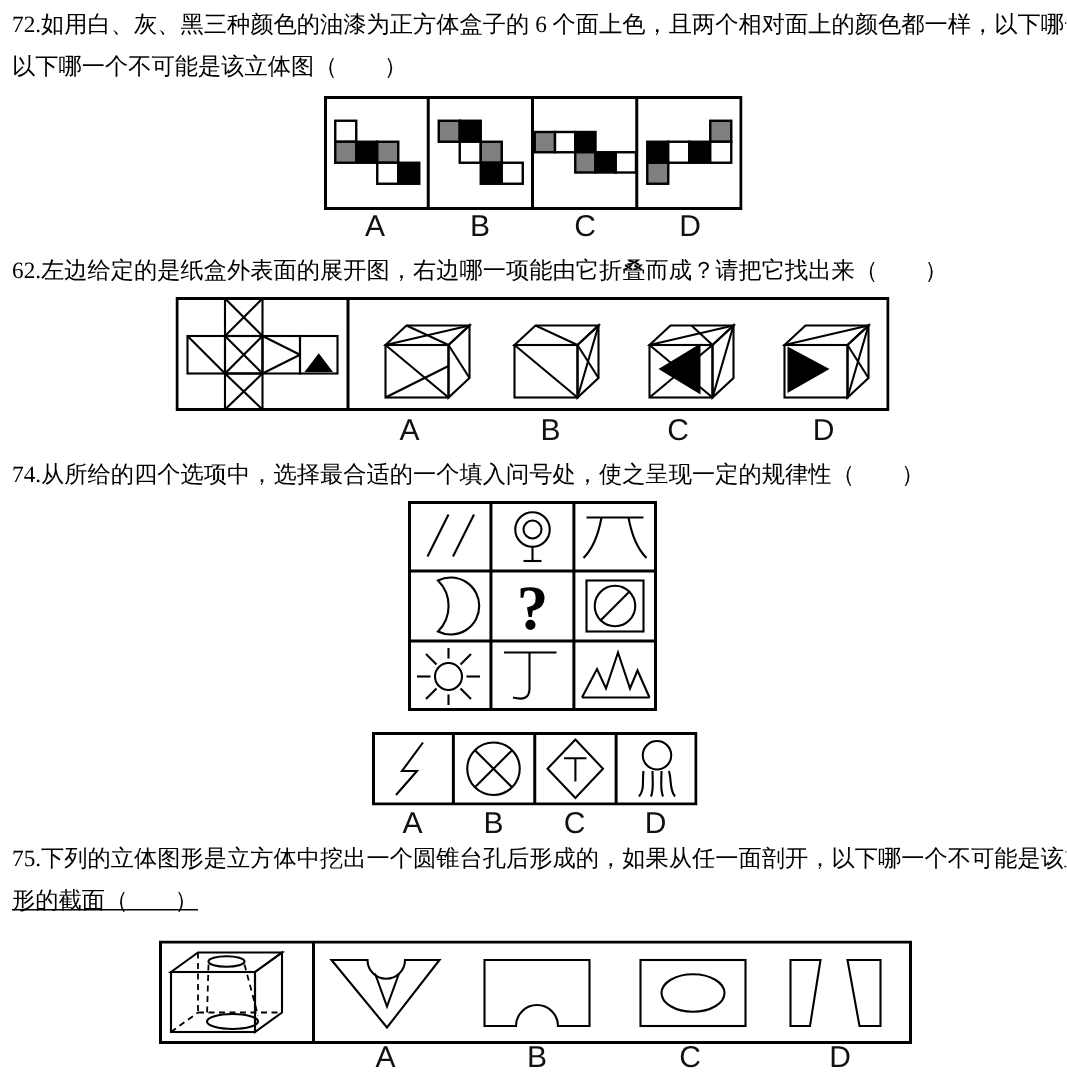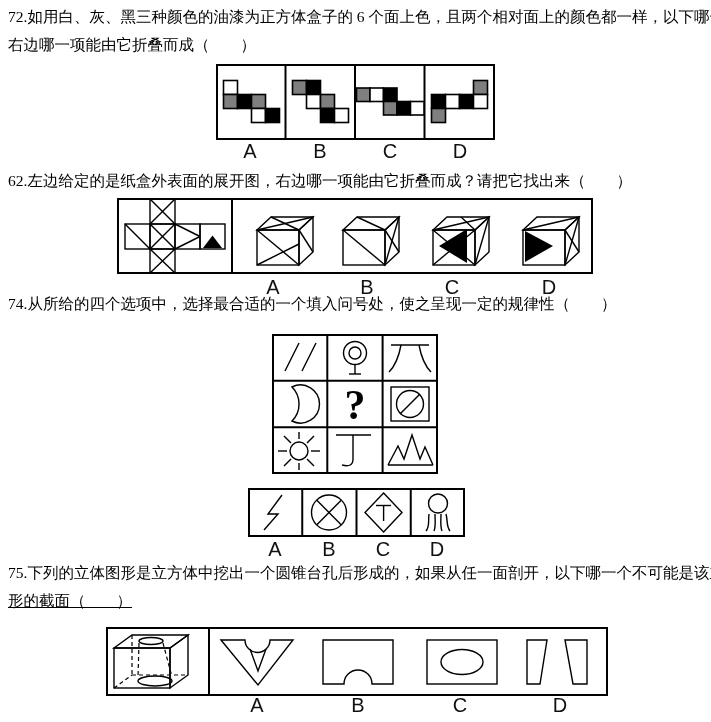--- a/index.html
+++ b/index.html
@@ -14,21 +14,21 @@
   .blk{fill:#000;stroke:none;}
   .dash{stroke:#000;fill:none;stroke-width:1.2;stroke-dasharray:4 3;}
   .qmark{font-family:"Liberation Serif",serif;font-weight:bold;font-size:42px;}
 </style>
 </head>
 <body>
 
 <div id="page">
 
   <div class="qtext" style="top:7px;">72.如用白、灰、黑三种颜色的油漆为正方体盒子的 6 个面上色，且两个相对面上的颜色都一样，以下哪一个不</div>
-  <div class="qtext" style="top:35px;">右边哪一项能由它折叠而成（　　）</div>
+  <div class="qtext" style="top:35px;">以下哪一个不可能是该立体图（　　）</div>
 
   <svg class="fig" style="left:216px;top:64px;" width="279" height="76" viewBox="0 0 279 76">
     <rect x="1" y="1" width="277" height="74" class="ln2"></rect>
     <line x1="69.5" y1="1" x2="69.5" y2="75" class="ln2"></line>
     <line x1="139" y1="1" x2="139" y2="75" class="ln2"></line>
     <line x1="208.5" y1="1" x2="208.5" y2="75" class="ln2"></line>
     <g transform="translate(7.5,16.5)">
         <rect x="0" y="0" width="14" height="14" fill="#ffffff" stroke="#000" stroke-width="1.6"></rect>
         <rect x="0" y="14" width="14" height="14" fill="#7f7f7f" stroke="#000" stroke-width="1.6"></rect>
         <rect x="14" y="14" width="14" height="14" fill="#000000" stroke="#000" stroke-width="1.6"></rect>
@@ -132,21 +132,21 @@
       <line x1="448" y1="32" x2="462" y2="54" class="ln"></line>
       <line x1="462" y1="19" x2="448" y2="67" class="ln"></line>
       <polygon points="408,33 408,64 436,48" class="blk"></polygon>
     </g>
   </svg>
   <div class="olabel" style="left:255px;top:276px;">A</div>
   <div class="olabel" style="left:349px;top:276px;">B</div>
   <div class="olabel" style="left:434px;top:276px;">C</div>
   <div class="olabel" style="left:531px;top:276px;">D</div>
 
-  <div class="qtext" style="top:294px;text-align:center;">74.从所给的四个选项中，选择最合适的一个填入问号处，使之呈现一定的规律性（　　）</div>
+  <div class="qtext" style="top:307px;text-align:center;">74.从所给的四个选项中，选择最合适的一个填入问号处，使之呈现一定的规律性（　　）</div>
 
   <svg class="fig" style="left:272px;top:334px;" width="166" height="140" viewBox="0 0 166 140">
     <rect x="1" y="1" width="164" height="138" class="ln2"></rect>
     <line x1="55.3" y1="1" x2="55.3" y2="139" class="ln2"></line>
     <line x1="110.6" y1="1" x2="110.6" y2="139" class="ln2"></line>
     <line x1="1" y1="46.7" x2="165" y2="46.7" class="ln2"></line>
     <line x1="1" y1="93.3" x2="165" y2="93.3" class="ln2"></line>
 
     <g>
       <line x1="13" y1="37" x2="27" y2="9" class="ln"></line>

